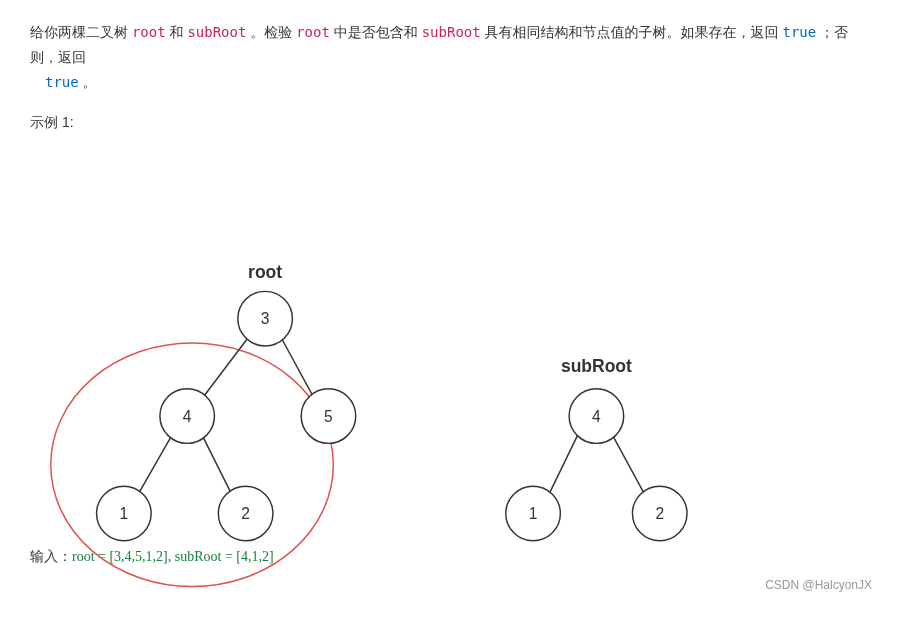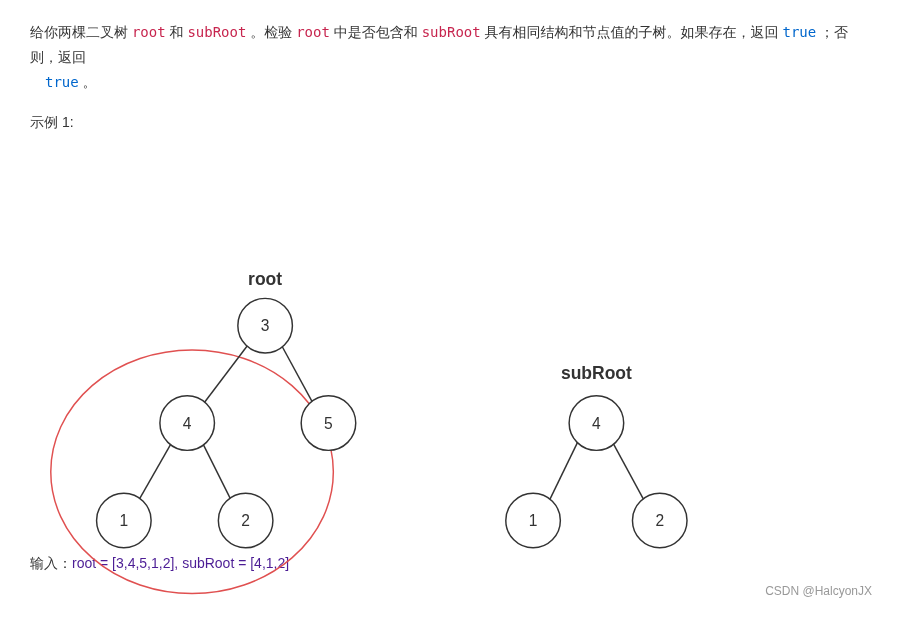--- a/index.html
+++ b/index.html
@@ -18,21 +18,21 @@
     }
     .description .highlight {
       color: #c7254e;
       font-family: monospace;
     }
     .description .keyword-blue {
       color: #0066cc;
       font-family: monospace;
     }
     .example-label {
-      margin: 18px 0 28px 0;
+      margin: 18px 0 21px 0;
       font-size: 14px;
       color: #333;
     }
     .diagram-container {
       position: relative;
       width: 860px;
       height: 380px;
       margin: 10px 0;
     }
     svg.tree-svg {
@@ -44,22 +44,22 @@
     .io-section {
       margin-top: 10px;
       line-height: 1.9;
       font-size: 14px;
     }
     .io-section .io-label {
       color: #333;
       font-weight: normal;
     }
     .io-section .io-value {
-      color: #4c1d95;
-      font-family: Liberation Sans, sans-serif;
+      color: #15803d;
+      font-family: Liberation Serif, serif;
     }
     .io-section .io-value-blue {
       color: #0066cc;
       font-family: monospace;
     }
     .footer-credit {
       text-align: right;
       color: #999;
       font-size: 12px;
       margin-top: 8px;

